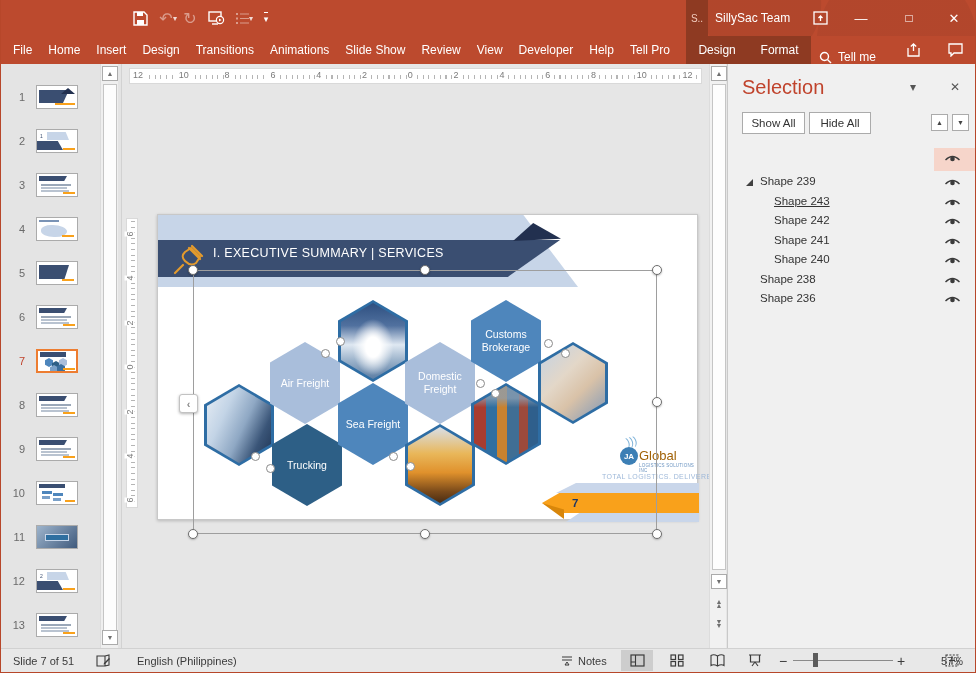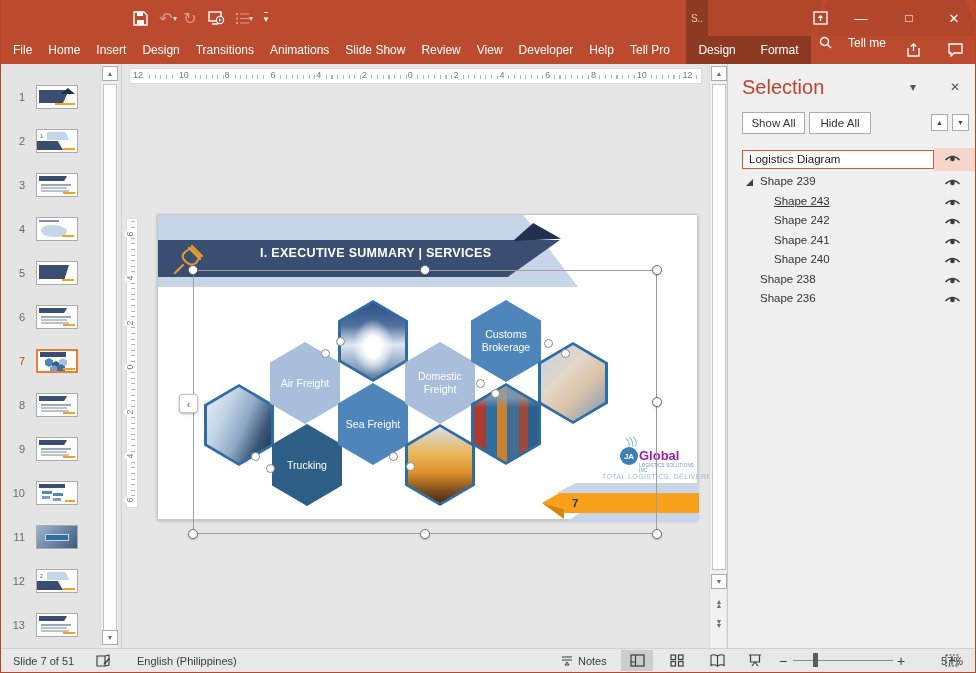--- a/index.html
+++ b/index.html
@@ -28,21 +28,21 @@
                 align-items:center;justify-content:center;font-size:10px;color:#f3cdbf;}
   #account{position:absolute;left:714px;top:0;height:36px;display:flex;align-items:center;color:#fff;font-size:12px;}
   .winctl{position:absolute;top:0;height:36px;width:30px;display:flex;align-items:center;justify-content:center;
           color:#fff;font-size:13px;}
 
   
   #tabrow{position:absolute;left:0;top:36px;width:100%;height:28px;background:#bc4a2e;}
   .tabs{position:absolute;left:4px;top:0;height:28px;display:flex;}
   .tab{padding:0 8px;display:flex;align-items:center;color:#fff;font-size:12px;white-space:nowrap;}
   #ctxtabs{position:absolute;left:685px;top:0;width:125px;height:28px;background:#8e3a22;display:flex;justify-content:space-around;}
-  #tellme{position:absolute;left:818px;top:0;height:28px;display:flex;align-items:flex-start;gap:16px;color:#fff;font-size:12px;}
+  #tellme{position:absolute;left:818px;top:0;height:28px;display:flex;align-items:flex-end;gap:6px;color:#fff;font-size:12px;}
   .ricon{position:absolute;top:0;height:28px;width:28px;display:flex;align-items:center;justify-content:center;color:#fff;}
 
   
   #workspace{position:absolute;left:0;top:64px;width:100%;height:584px;background:#e6e6e6;}
 
   
   #thumbpanel{position:absolute;left:0;top:0;width:121px;height:584px;background:#e4e4e4;border-right:1px solid #d2d2d2;}
   .thumb-num{position:absolute;left:6px;width:18px;text-align:right;font-size:11px;color:#6a6a6a;}
   .thumb-num.sel{color:#c0432c;}
   .thumb{position:absolute;left:35px;width:42px;height:24px;background:#fff;border:1px solid #ababab;overflow:hidden;}
@@ -65,41 +65,41 @@
 
   
   #slide{position:absolute;left:156px;top:150px;width:541px;height:306px;background:#fff;
          border:1px solid #c8c8c8;box-shadow:0 1px 3px rgba(0,0,0,.2);}
   .band-light{position:absolute;left:0;top:0;width:420px;height:72px;background:#c7d5e8;
               clip-path:polygon(0 0,87% 0,100% 100%,0 100%);}
   .flag-navy{position:absolute;left:0;top:25px;width:402px;height:37px;background:#3a4e71;
              clip-path:polygon(0 0,100% 0,87% 100%,0 100%);}
   .flag-fold{position:absolute;left:355px;top:8px;width:48px;height:18px;background:#22304f;
              clip-path:polygon(0 100%,42% 0,100% 88%);}
-  .slide-title{position:absolute;left:55px;top:31px;color:#fff;font-size:12.5px;font-weight:bold;letter-spacing:.3px;margin-left:47px;}
+  .slide-title{position:absolute;left:55px;top:31px;color:#fff;font-size:12.5px;font-weight:normal;letter-spacing:.3px;}
   .hex{position:absolute;width:70px;height:82px;clip-path:polygon(50% 0,100% 25%,100% 75%,50% 100%,0 75%,0 25%);
        display:flex;align-items:center;justify-content:center;text-align:center;}
   .hex .inner{position:absolute;left:3px;top:3px;right:3px;bottom:3px;
        clip-path:polygon(50% 0,100% 25%,100% 75%,50% 100%,0 75%,0 25%);}
   .hex-label{position:relative;color:#fff;font-size:10.5px;line-height:1.2;padding:0 6px;}
   .dot{position:absolute;width:9px;height:9px;border-radius:50%;background:#fff;border:1.5px solid #8a8a8a;z-index:7;}
   .img-truck{background:linear-gradient(115deg,#e8eef5 0%,#c3d4e6 30%,#8fa8c4 55%,#3a5578 78%,#1d3352 100%),
              radial-gradient(circle at 12% 55%,rgba(205,70,25,.6) 0 12%,transparent 40%);background-blend-mode:normal;}
   .img-airplane{background:radial-gradient(ellipse at 50% 58%,#ffffff 0 16%,rgba(255,255,255,0) 45%),
                linear-gradient(180deg,#2e4f80 0%,#51719f 30%,#dfe8f2 55%,#9db4cc 75%,#5c7da3 100%);}
   .img-ship{background:linear-gradient(180deg,#d8dfe8 0%,#e9b75a 35%,#e0912c 60%,#7a4a1a 85%,#4a2c12 100%);}
   .img-containers{background:linear-gradient(180deg,rgba(140,160,180,.75) 0 16%,rgba(0,0,0,0) 28%),
       linear-gradient(90deg,#a83c30 0 18%,#2f6fa0 18% 36%,#c9822f 36% 52%,#406e94 52% 70%,#9c4a3c 70% 85%,#2f5f8c 85% 100%);}
   .img-handwriting{background:linear-gradient(135deg,#c3d2e4 0%,#e3d7c8 38%,#d9c2a8 62%,#7d97b8 100%);}
 
   .logo{position:absolute;left:440px;top:222px;width:100px;height:58px;font-size:0;}
   .logo-swirl{position:absolute;left:28px;top:-2px;color:#7fb3d9;font-size:11px;transform:rotate(-15deg);}
   .logo-circle{position:absolute;left:22px;top:10px;width:18px;height:18px;border-radius:50%;background:#3c7fb5;
                color:#fff;font-size:8px;font-weight:bold;display:flex;align-items:center;justify-content:center;}
-  .logo-brand{position:absolute;left:41px;top:11px;color:#a21caf;font-size:13px;font-weight:bold;}
+  .logo-brand{position:absolute;left:41px;top:11px;color:#a16207;font-size:13px;font-weight:normal;}
   .logo-sub{position:absolute;left:41px;top:26px;color:#6a93c0;font-size:4.5px;letter-spacing:.2px;}
   .logo-tagline{position:absolute;left:4px;top:36px;color:#9fb9d9;font-size:7px;letter-spacing:.4px;white-space:nowrap;}
 
   .pgband1{position:absolute;left:398px;top:268px;width:143px;height:10px;background:#c9d6ea;
            clip-path:polygon(14% 0,100% 0,100% 100%,0 100%);}
   .pgribbon{position:absolute;left:384px;top:278px;width:157px;height:20px;background:#f9a11b;
             clip-path:polygon(0 50%,11% 0,100% 0,100% 100%,11% 100%);display:flex;align-items:center;}
   .pgnum{margin-left:30px;color:#1f3864;font-size:11.5px;font-weight:bold;}
   .pgfold{position:absolute;left:384px;top:288px;width:22px;height:16px;background:#d8860a;
           clip-path:polygon(0 0,100% 40%,100% 100%);}
@@ -181,20 +181,23 @@
           </svg>
       </span>
         <span class="qcaret dim">▾</span>
       <span class="qbtn" style="font-size:9px">
           <span style="border-top:1px solid #fff;padding-top:1px">▾</span>
         </span>
     </div>
     <div class="avatar-strip">
         <span>S..</span>
       </div>
+    <div id="account">
+        <span>SillySac Team</span>
+      </div>
     <div class="winctl" style="left:804px">
       <svg width="15" height="14" viewBox="0 0 15 14">
           <rect x="1" y="1" width="13" height="12" fill="none" stroke="#fff" stroke-width="1.3"></rect>
           <path d="M7.5 10V5M5.5 7l2-2 2 2" fill="none" stroke="#fff" stroke-width="1.3"></path>
         </svg>
     </div>
     <div class="winctl" style="left:845px">
         <span>—</span>
       </div>
     <div class="winctl" style="left:893px;font-size:12px">
@@ -468,21 +471,20 @@
 
     <div id="selpane">
       <div id="selpane-title">Selection</div>
       <div class="pane-ico" style="left:182px">▾</div>
       <div class="pane-ico" style="left:222px">✕</div>
       <div class="panebtn" style="left:14px;width:63px">Show All</div>
       <div class="panebtn" style="left:81px;width:62px">Hide All</div>
       <div class="ordbtn" style="left:203px">▲</div>
       <div class="ordbtn" style="left:224px">▼</div>
       <div id="namefield-hl"></div>
-      <div id="namefield">Logistics Diagram</div>
       <div id="namefield-eye">
         <svg width="17" height="10" viewBox="0 0 17 10">
             <path d="M1.5 7Q8.5 0 15.5 7" fill="none" stroke="#3b3b3b" stroke-width="1.4"></path>
             <circle cx="8.5" cy="6" r="2.3" fill="#3b3b3b"></circle>
           </svg>
       </div>
       <div id="sel-list">
           <div class="selrow" style="top: 109px;">
             <div class="tri"></div>
             <div class="lbl" style="left: 32px;">Shape 239</div>

